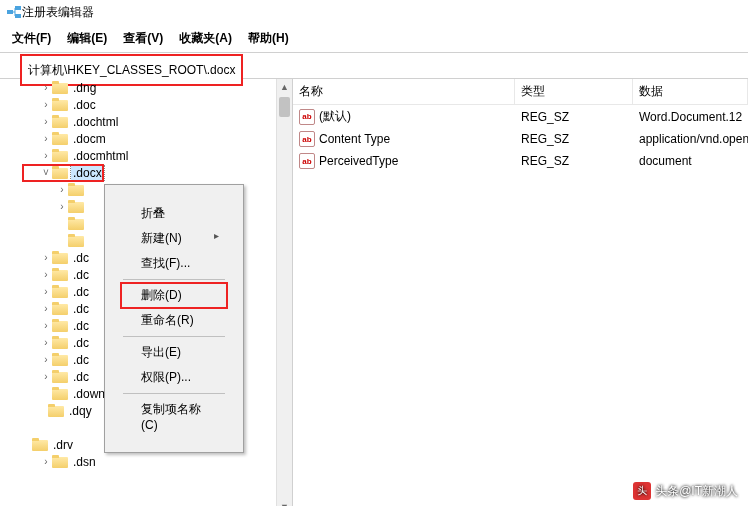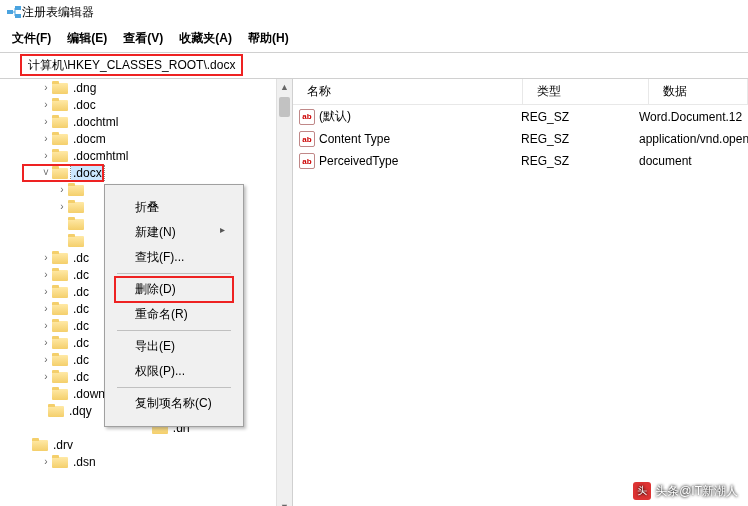--- a/index.html
+++ b/index.html
@@ -3,46 +3,46 @@
 <meta charset="utf-8">
 <style>
 * { margin: 0; padding: 0; box-sizing: border-box; font-family: "Microsoft YaHei", "Segoe UI", sans-serif; font-size: 12px; }
 body { background: #fff; width: 748px; height: 506px; overflow: hidden; position: relative; }
 .title-bar { display: flex; align-items: flex-start; padding: 4px 6px; background: #fff; }
 .reg-icon { display: inline-block; width: 16px; height: 16px; }
 .reg-icon svg { display: block; }
 .menu-bar { display: flex; padding: 2px 4px; border-bottom: 1px solid #d0d0d0; }
 .menu-bar .menu-item { padding: 3px 8px; cursor: default; font-weight: bold; }
 .addr-bar { padding: 2px 0 2px 0; border-bottom: 1px solid #d0d0d0; position: relative; height: 26px; }
-.addr-box { position: absolute; left: 20px; top: 1px; height: 22px; border: 2px solid #e22; padding: 1px 6px; display: flex; align-items: center; min-width: 206px; background: #fff; }
+.addr-box { position: absolute; left: 20px; top: 1px; height: 32px; border: 2px solid #e22; padding: 1px 6px; display: flex; align-items: center; min-width: 206px; background: #fff; }
 .main { display: flex; height: calc(506px - 22px - 22px - 26px); }
 .tree-pane { width: 293px; border-right: 1px solid #d0d0d0; overflow: hidden; position: relative; }
 .list-pane { flex: 1; overflow: hidden; position: relative; }
 .list-header { display: flex; border-bottom: 1px solid #e8e8e8; }
-.list-header .col { padding: 4px 6px; border-right: 1px solid #e8e8e8; margin-left: 8px; }
+.list-header .col { padding: 4px 6px; border-right: 1px solid #e8e8e8; }
 .col-name { width: 222px; }
 .col-type { width: 118px; }
 .col-data { flex: 1; }
 .list-rows { }
 .list-row { display: flex; padding: 2px 0; align-items: center; }
 .list-row .cell { padding: 1px 6px; overflow: hidden; white-space: nowrap; }
 .list-row .cell-name { width: 222px; display: flex; align-items: center; gap: 4px; }
 .list-row .cell-type { width: 118px; }
 .list-row .cell-data { flex: 1; }
 .val-icon { width: 16px; height: 16px; display: inline-flex; align-items: center; justify-content: center; border: 1px solid #c08888; background: #fff; color: #c00; font-size: 8px; font-weight: bold; border-radius: 2px; }
 .tree-rows { position: relative; }
 .tree-row { display: flex; align-items: center; height: 17px; white-space: nowrap; }
 .expander { width: 12px; display: inline-flex; justify-content: center; color: #666; font-size: 10px; cursor: default; }
 .folder-icon { width: 16px; height: 13px; display: inline-block; position: relative; margin-right: 3px; }
 .folder-icon::before { content: ""; position: absolute; left: 0; top: 2px; width: 16px; height: 11px; background: linear-gradient(#ffe9a6, #f4cf6b); border-radius: 1px; }
 .folder-icon::after { content: ""; position: absolute; left: 0; top: 0; width: 7px; height: 3px; background: #f4cf6b; border-radius: 1px 1px 0 0; }
 .tree-row.selected .label { background: #cce8ff; outline: 1px dotted #888; }
 .label { padding: 0 2px; }
 .red-box-sel { position: absolute; border: 2px solid #e22; pointer-events: none; }
-.context-menu { position: absolute; background: #f0f0f0; border: 1px solid #a0a0a0; box-shadow: 2px 2px 3px rgba(0,0,0,0.25); padding: 10px; width: 140px; }
+.context-menu { position: absolute; background: #f0f0f0; border: 1px solid #a0a0a0; box-shadow: 2px 2px 3px rgba(0,0,0,0.25); padding: 16px; width: 140px; }
 .context-menu .cm-item { padding: 4px 20px 4px 20px; position: relative; cursor: default; }
 .context-menu .cm-sep { height: 1px; background: #c0c0c0; margin: 3px 2px; }
 .context-menu .cm-arrow::after { content: "▸"; position: absolute; right: 8px; top: 4px; color: #555; font-size: 10px; }
 .context-menu .hl { outline: 2px solid #e22; outline-offset: -1px; }
 .watermark { position: absolute; right: 10px; bottom: 6px; color: #fff; font-size: 14px; font-weight: 500; text-shadow: 0 0 3px rgba(0,0,0,.8),0 0 3px rgba(0,0,0,.8); display: flex; align-items: center; gap: 4px; }
 .watermark .wm-icon { width: 18px; height: 18px; background: #d33; border-radius: 3px; display: inline-flex; align-items: center; justify-content: center; color: #fff; font-size: 10px; }
 .scrollbar-v { position: absolute; right: 0; top: 0; bottom: 0; width: 16px; background: #f0f0f0; border-left: 1px solid #e0e0e0; }
 .sb-btn { height: 16px; display: flex; align-items: center; justify-content: center; color: #666; font-size: 9px; }
 .sb-thumb { position: absolute; left: 2px; right: 2px; top: 18px; height: 20px; background: #c2c2c2; border-radius: 2px; }
 </style>

